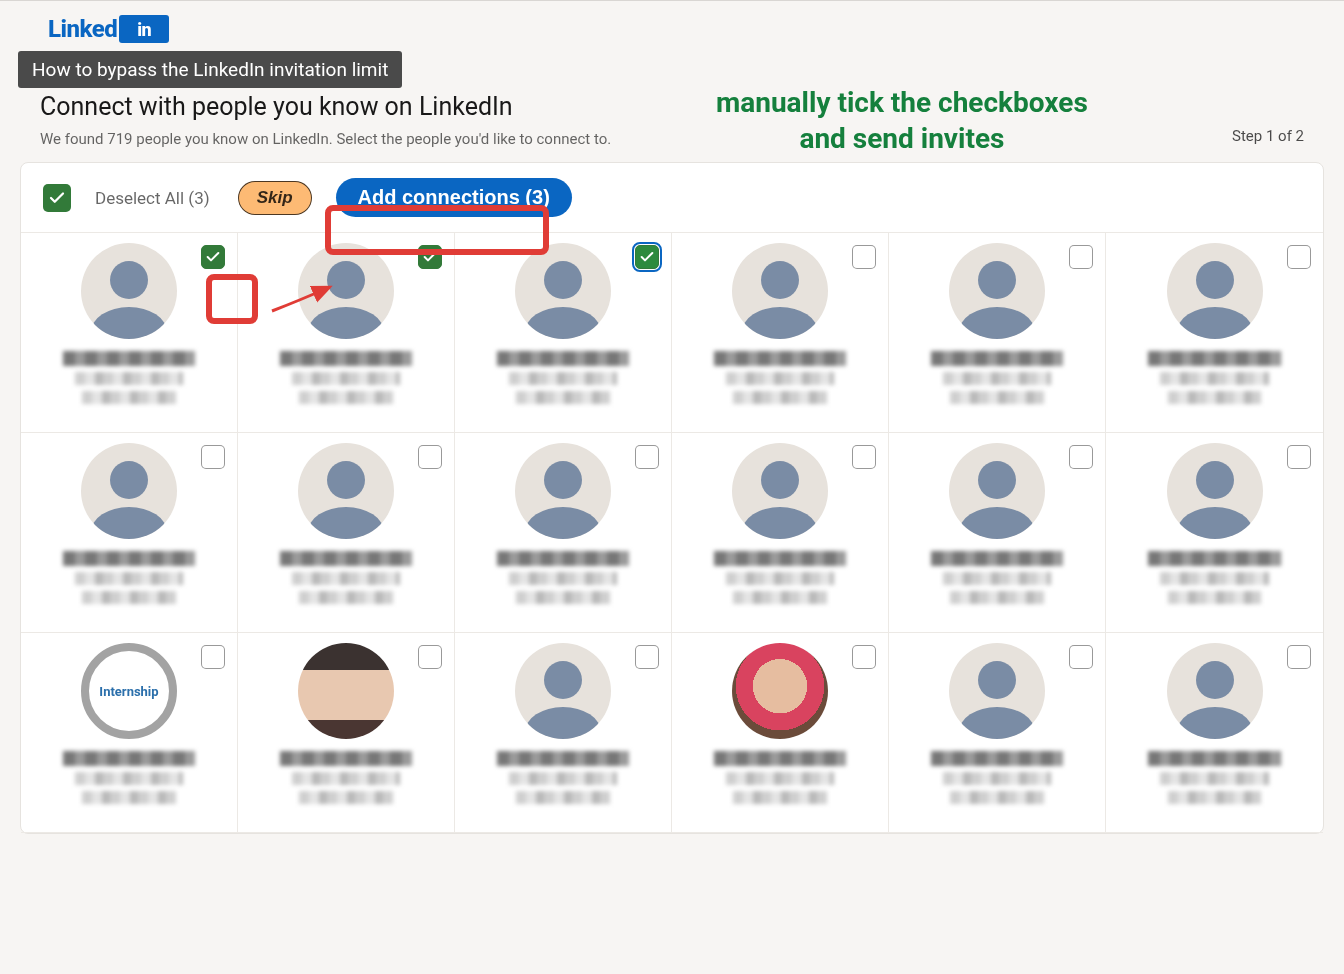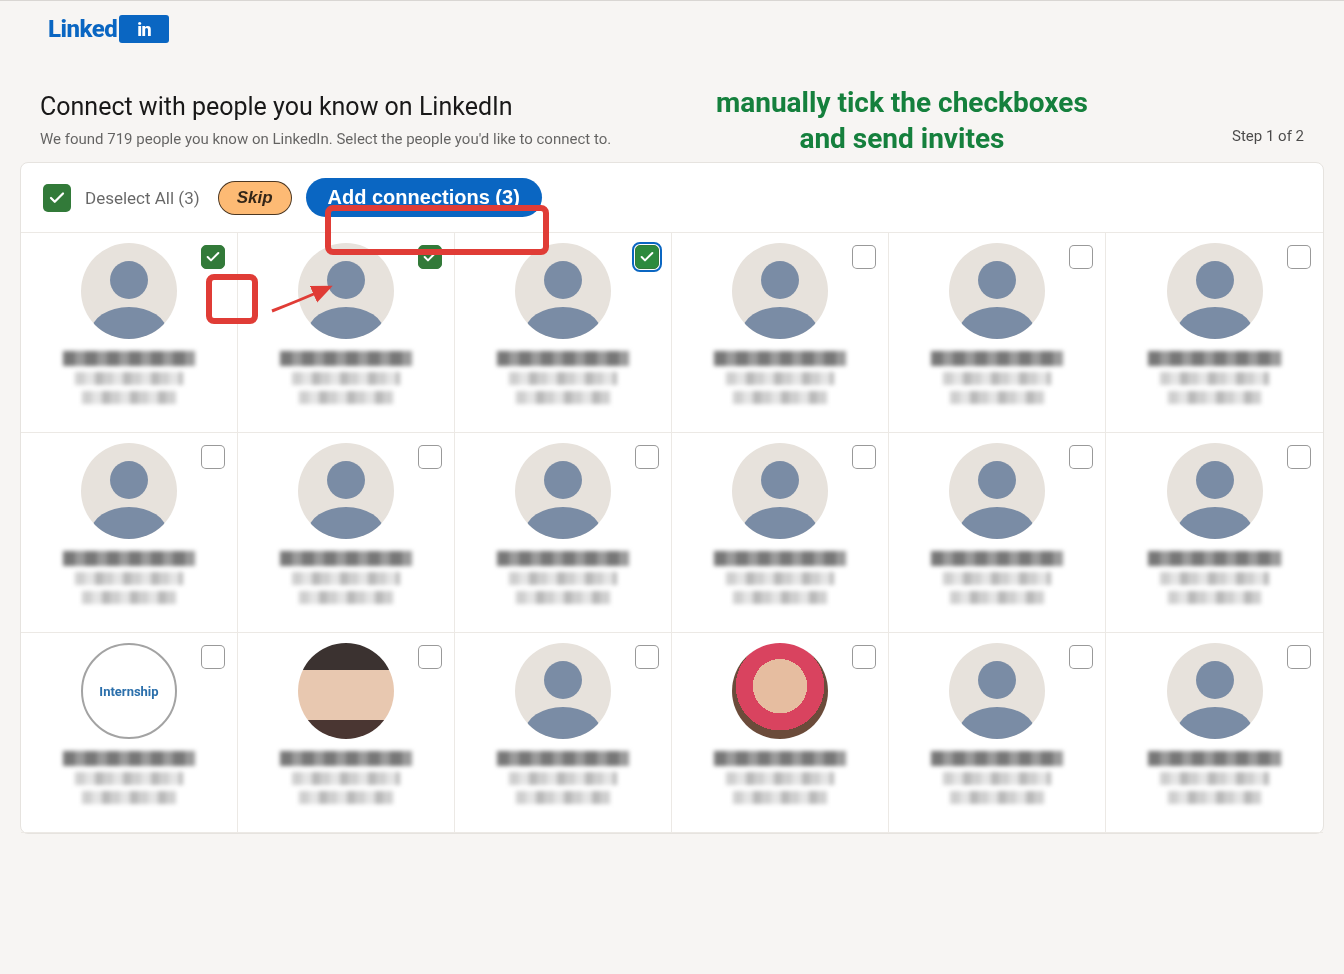--- a/index.html
+++ b/index.html
@@ -83,21 +83,21 @@
   .panel {
     background: #fff;
     border: 1px solid #e6e3df;
     border-radius: 8px;
     margin: 0 2px;
   }
   .toolbar {
     height: 70px;
     display: flex;
     align-items: center;
-    gap: 14px;
+    gap: 24px;
     padding: 0 22px;
     border-bottom: 1px solid #ece9e5;
   }
   .master-check {
     width: 28px; height: 28px;
     border-radius: 5px;
     background: #327a39;
     display: flex;
     align-items: center;
     justify-content: center;
@@ -204,21 +204,21 @@
   .avatar-face.woman1 {
     background: linear-gradient(#3b3230 0 28%, #e8c8b0 28% 80%, #4a3632 80%);
   }
   .avatar-face.woman2 {
     background: radial-gradient(circle at 50% 45%, #e6bda0 0 38%, #d9435f 38% 62%, #6b4b3a 62%);
   }
   .avatar-intern {
     width: 96px; height: 96px;
     border-radius: 50%;
     background: #fff;
-    border: 2px solid #a3a3a3;
+    border: 8px solid #a3a3a3;
     display: flex;
     align-items: center;
     justify-content: center;
     margin-bottom: 12px;
     color: #2b6fab;
     font-weight: 700;
     font-size: 13px;
   }
   .blurred-lines {
     display: flex;
@@ -260,20 +260,21 @@
 <body>
 
 <div class="outer">
   <div class="logo-row">
     <span class="logo">
       <span>Linked</span>
       <span class="in-box">in</span>
     </span>
   </div>
 
+  <div class="tooltip-bar">How to bypass the LinkedIn invitation limit</div>
 
   <div class="annotation">manually tick the checkboxes
 and send invites</div>
 
   <div class="header-area">
     <h1 class="page-title">Connect with people you know on LinkedIn</h1>
     <div class="subtitle">We found 719 people you know on LinkedIn. Select the people you'd like to connect to.</div>
     <div class="step-indicator">Step 1 of 2</div>
   </div>
 

